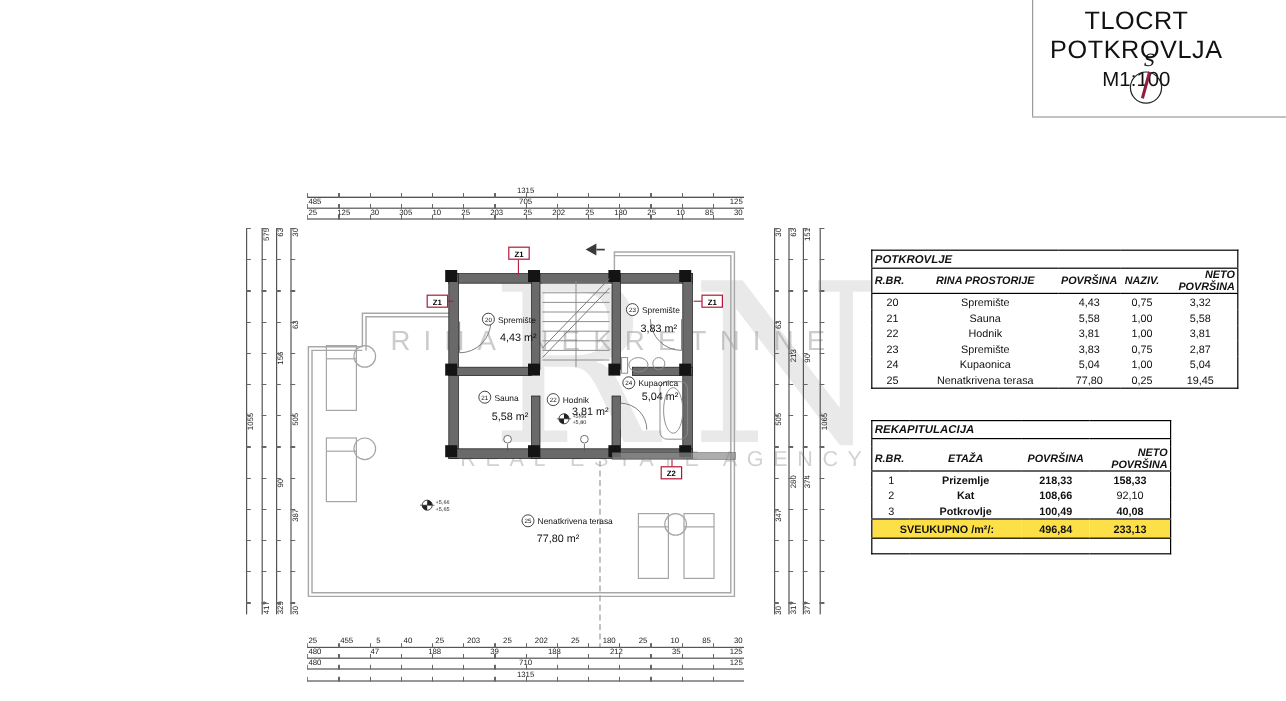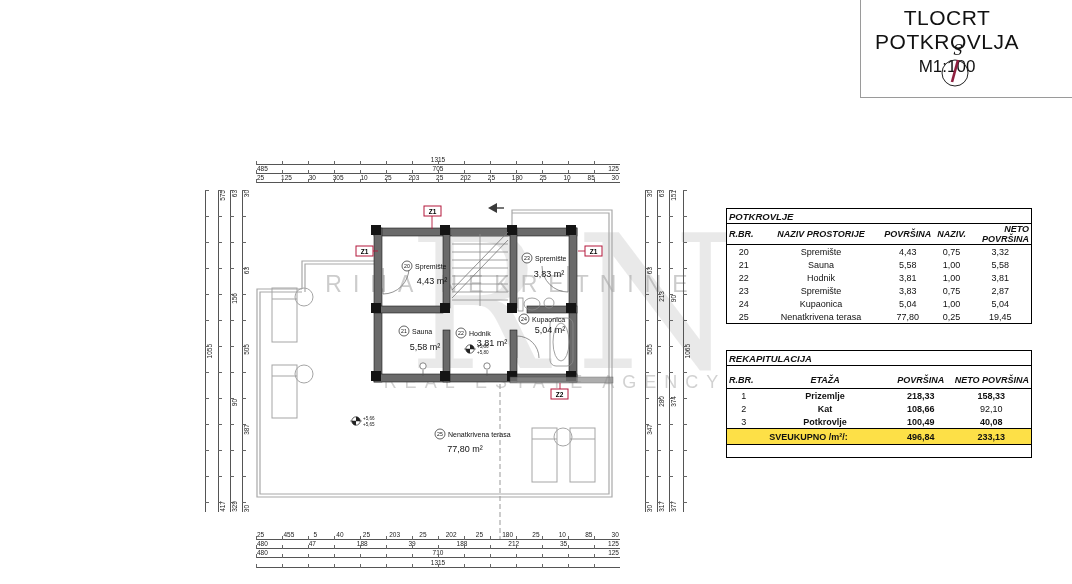--- a/index.html
+++ b/index.html
@@ -352,21 +352,21 @@
         <col style="width:52px">
         <col style="width:36px">
         <col style="width:62px">
       </colgroup>
     <tbody>
         <tr class="title-row">
       <td colspan="5">POTKROVLJE</td>
     </tr>
     <tr class="hdr">
       <td>R.BR.</td>
-      <td>NAZIV PROSTORIJE</td>
+      <td>RINA PROSTORIJE</td>
       <td>POVRŠINA</td>
       <td>NAZIV.</td>
       <td>NETO POVRŠINA</td>
     </tr>
     <tr>
       <td>20</td>
       <td>Spremište</td>
       <td>4,43</td>
       <td>0,75</td>
       <td>3,32</td>
@@ -402,21 +402,21 @@
     <tr>
       <td>25</td>
       <td>Nenatkrivena terasa</td>
       <td>77,80</td>
       <td>0,25</td>
       <td>19,45</td>
     </tr>
   </tbody>
     </table>
 
-  <table class="sheet-table" style="left:726px;top:350px;width:306px;">
+  <table class="sheet-table" style="left:726px;top:350px;width:250px;">
     <colgroup>
         <col style="width:34px">
         <col style="width:130px">
         <col style="width:62px">
         <col style="width:80px">
       </colgroup>
     <tbody>
         <tr class="title-row">
       <td colspan="4">REKAPITULACIJA</td>
     </tr>

